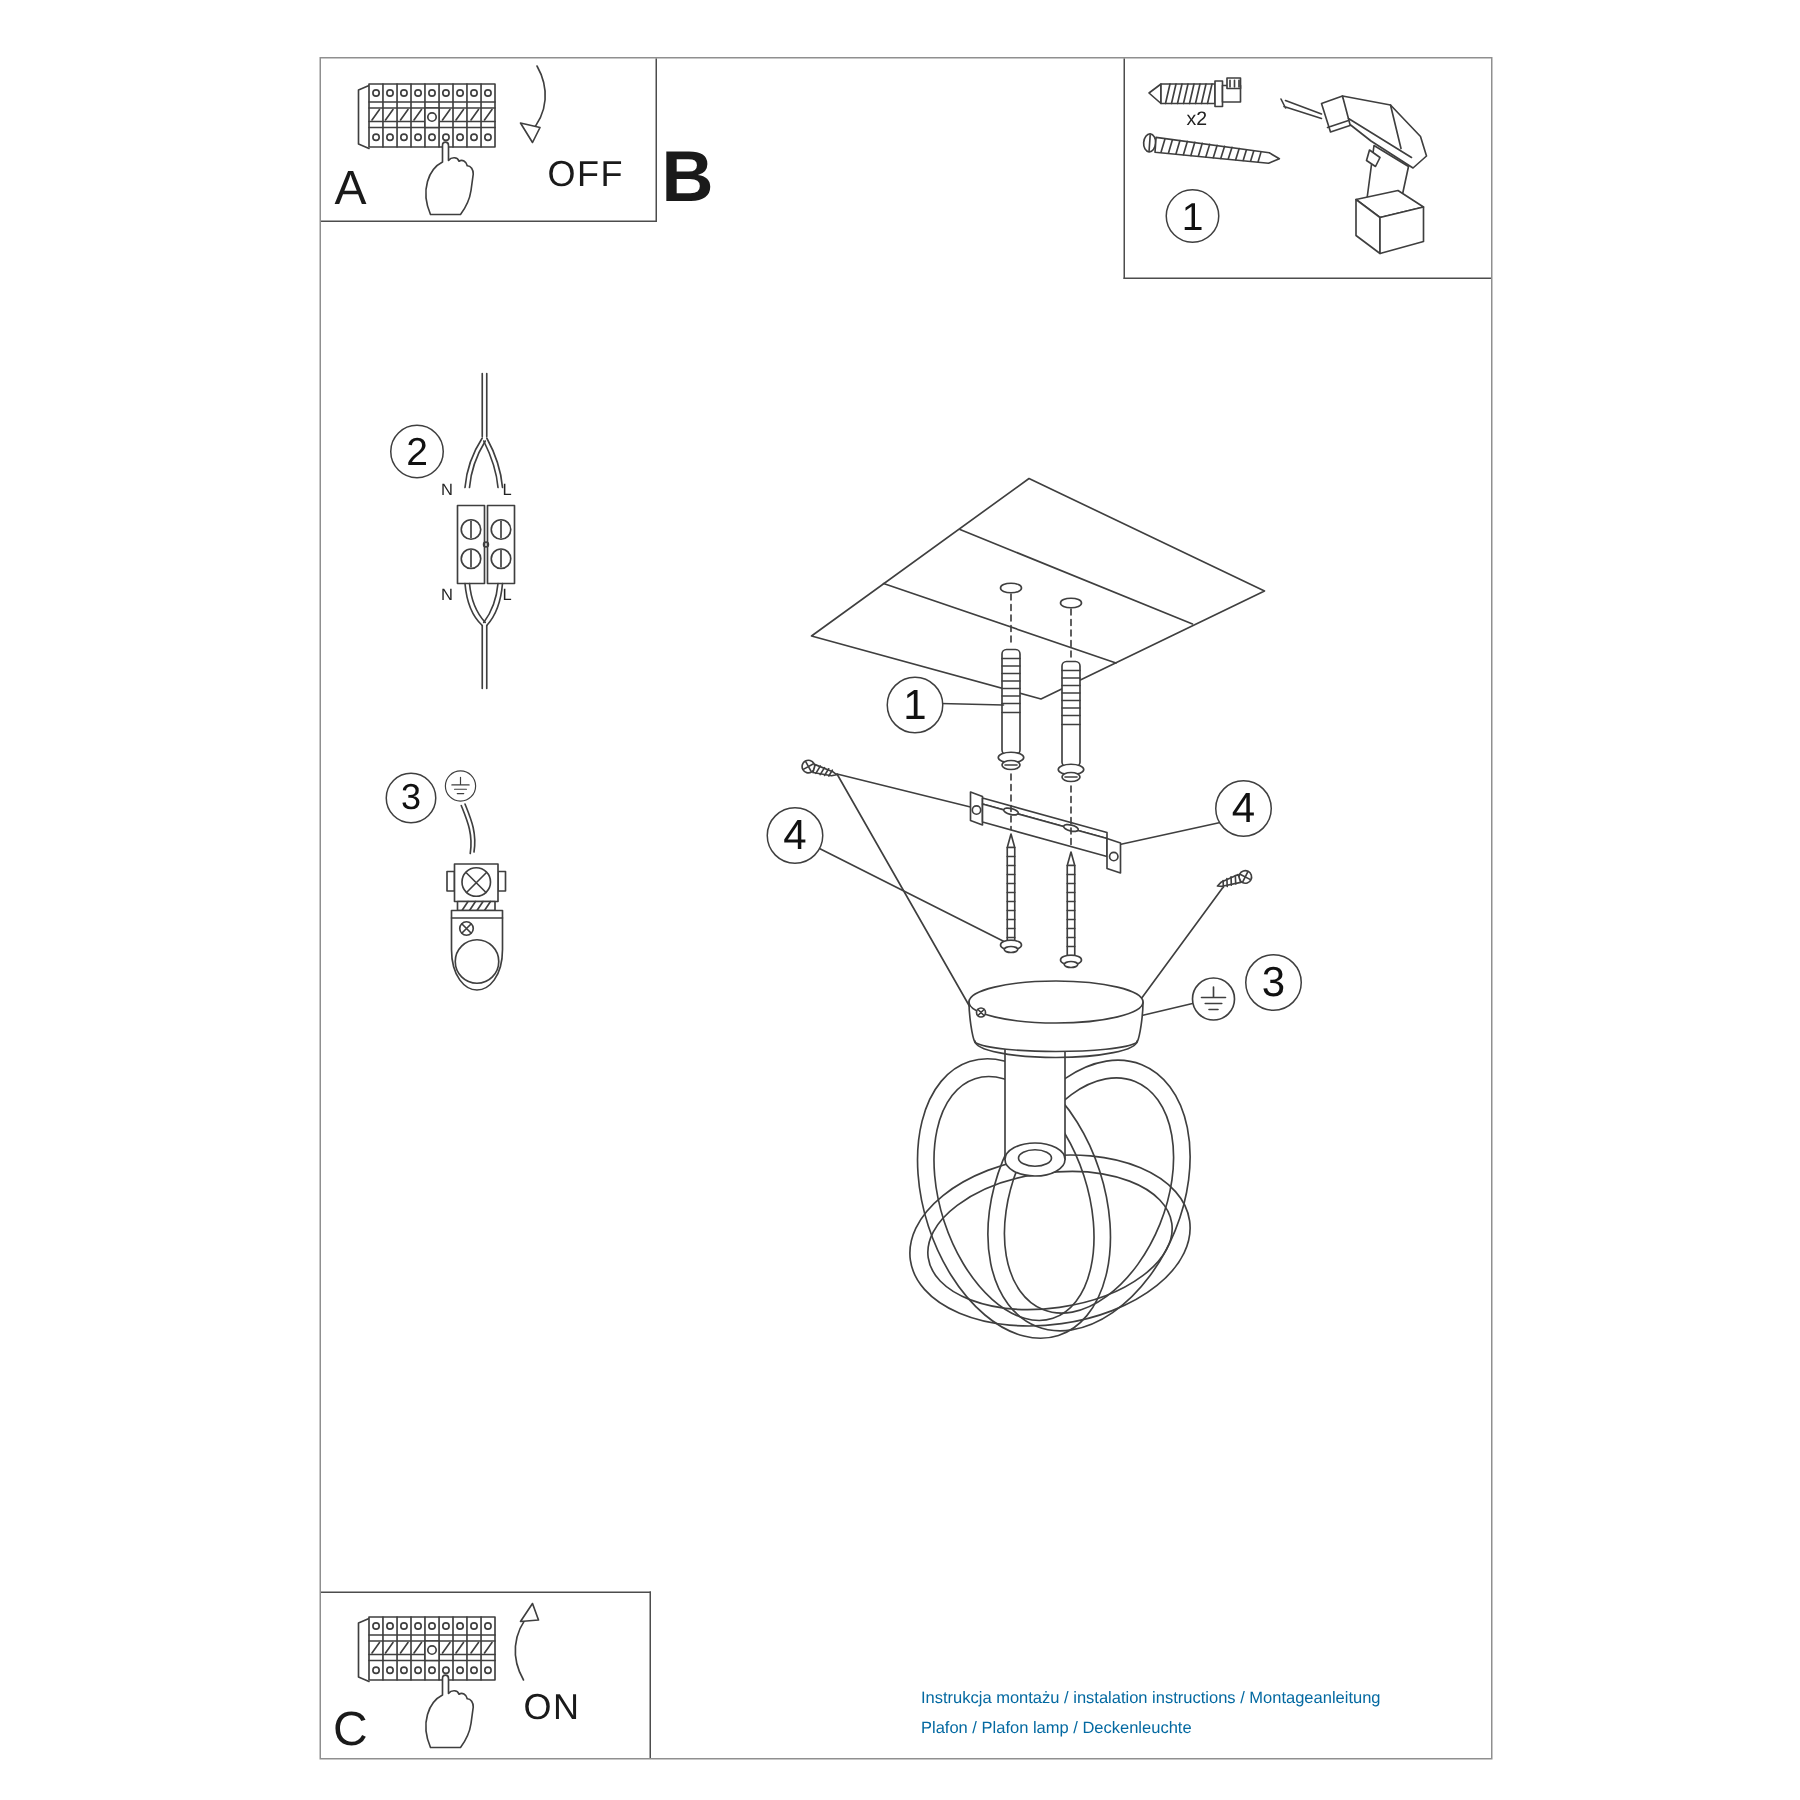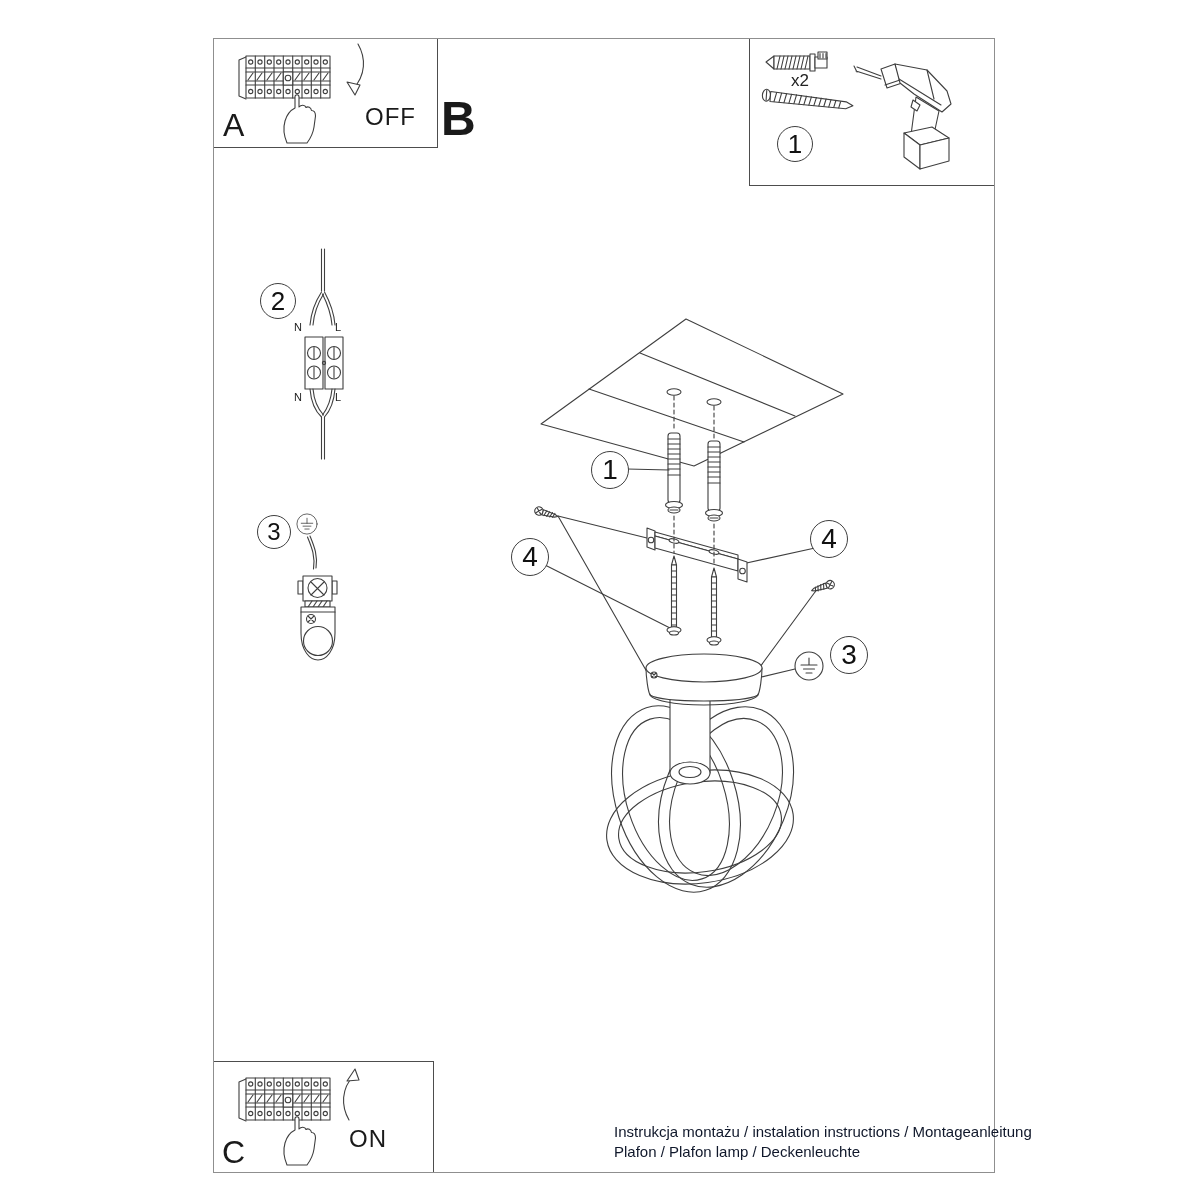--- a/index.html
+++ b/index.html
@@ -8,27 +8,27 @@
   .art{position:absolute;left:0;top:0;}
   .box{position:absolute;box-sizing:border-box;}
   .box-a{left:0;top:0;width:224px;height:109px;border-right:1px solid #4d4d4d;border-bottom:1px solid #4d4d4d;}
   .box-parts{left:535px;top:0;width:245px;height:147px;border-left:1px solid #4d4d4d;border-bottom:1px solid #4d4d4d;}
   .box-c{left:0;top:1022px;width:220px;height:111px;border-top:1px solid #4d4d4d;border-right:1px solid #4d4d4d;}
   .txt{position:absolute;line-height:1;}
   .step-letter{font-size:32px;}
   .big-b{font-size:48px;font-weight:bold;}
   .state{font-size:24px;letter-spacing:1px;}
   .small-lbl{font-size:11px;color:#222;}
-  .qty{font-size:17px;color:#222;}
+  .qty{font-size:13px;color:#222;}
   .callout{position:absolute;border:1.3px solid #3f3f3f;border-radius:50%;background:#fff;
            display:flex;align-items:center;justify-content:center;font-size:27px;color:#111;}
   .c34{width:34px;height:34px;font-size:26px;}
   .c36{width:36px;height:36px;font-size:28px;}
   .c32{width:32px;height:32px;font-size:24px;}
-  .footer{position:absolute;font-size:15px;line-height:20px;color:#0f172a;white-space:nowrap;}
+  .footer{position:absolute;font-size:11px;line-height:20px;color:#0369a1;white-space:nowrap;}
 </style>
 </head>
 <body>
 
 <div class="page">
 
   <div class="box box-a"></div>
   <div class="box box-parts"></div>
   <div class="box box-c"></div>
 

